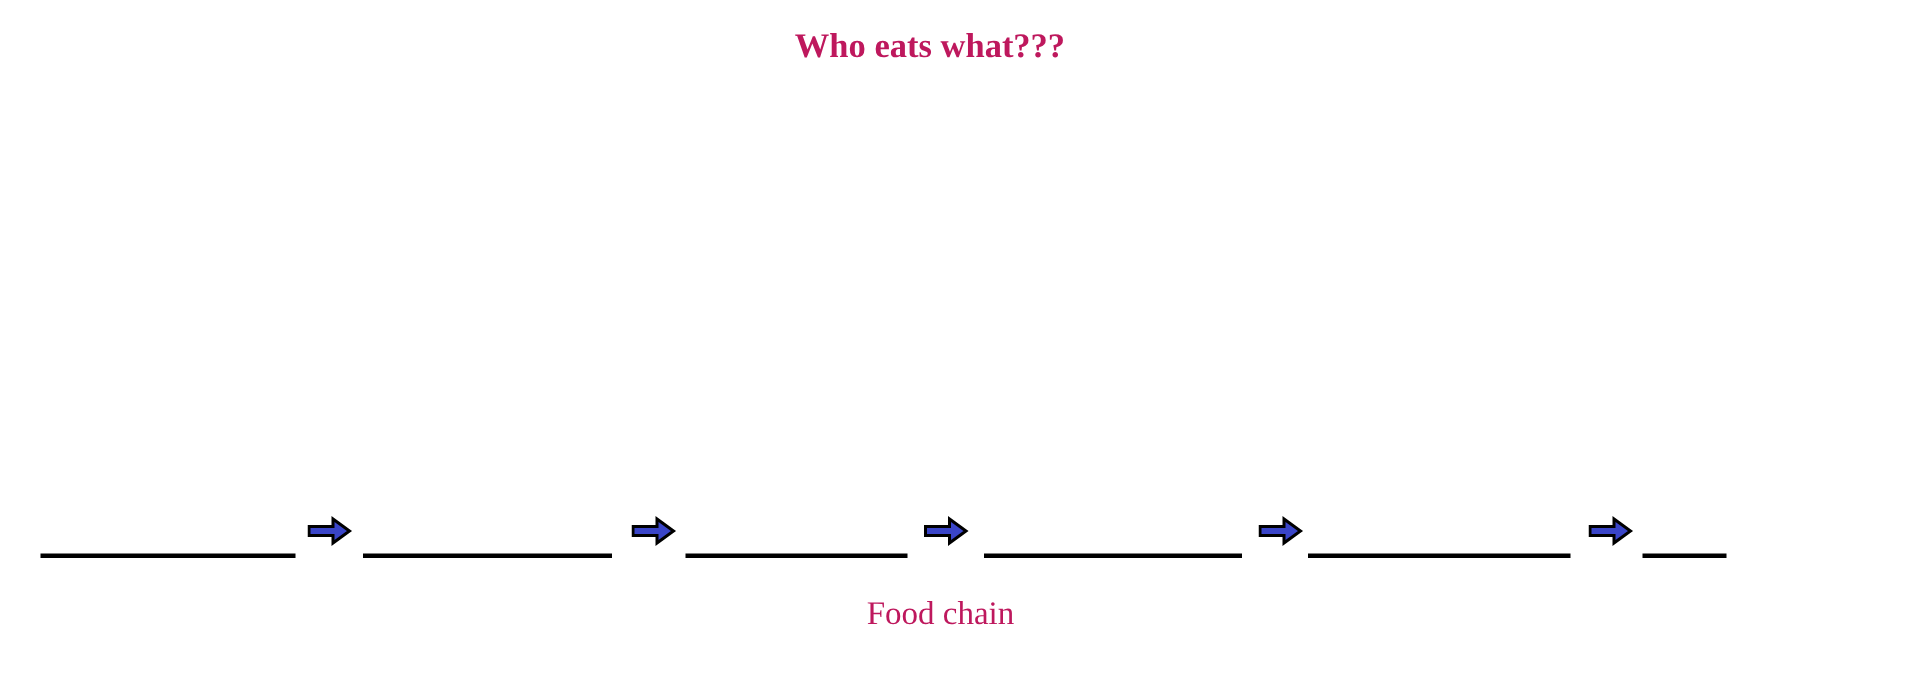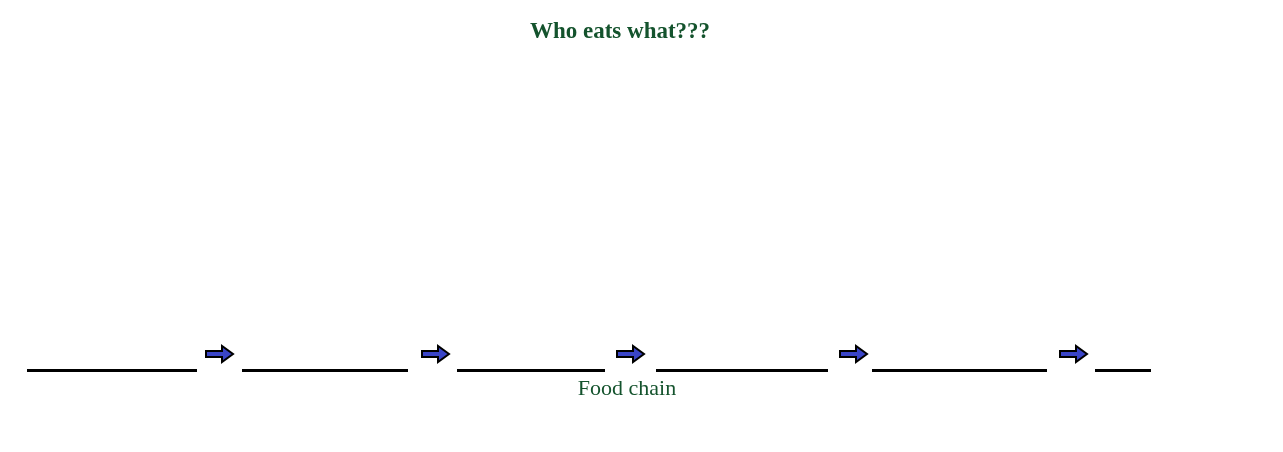--- a/index.html
+++ b/index.html
@@ -7,21 +7,21 @@
     padding: 0;
     background: #ffffff;
   }
   .page {
     position: relative;
     width: 1151px;
     height: 452px;
     background: #ffffff;
     overflow: hidden;
     font-family: "Liberation Serif", serif;
-    color: #14532d;
+    color: #be185d;
     text-decoration: underline;
   }
   .heading {
     position: absolute;
     top: 15px;
     left: 0;
     width: 1240px;
     text-align: center;
     line-height: 32px;
   }
@@ -58,21 +58,21 @@
   .arrow.a3 { left: 616px; }
   .arrow.a4 { left: 839px; }
   .arrow.a5 { left: 1059px; }
   .arrow svg {
     display: block;
     width: 100%;
     height: 100%;
   }
   .caption {
     position: absolute;
-    top: 375px;
+    top: 396px;
     left: 0;
     width: 1254px;
     text-align: center;
     font-size: 22px;
   }
 </style>
 </head>
 <body>
 
 <div class="page">

